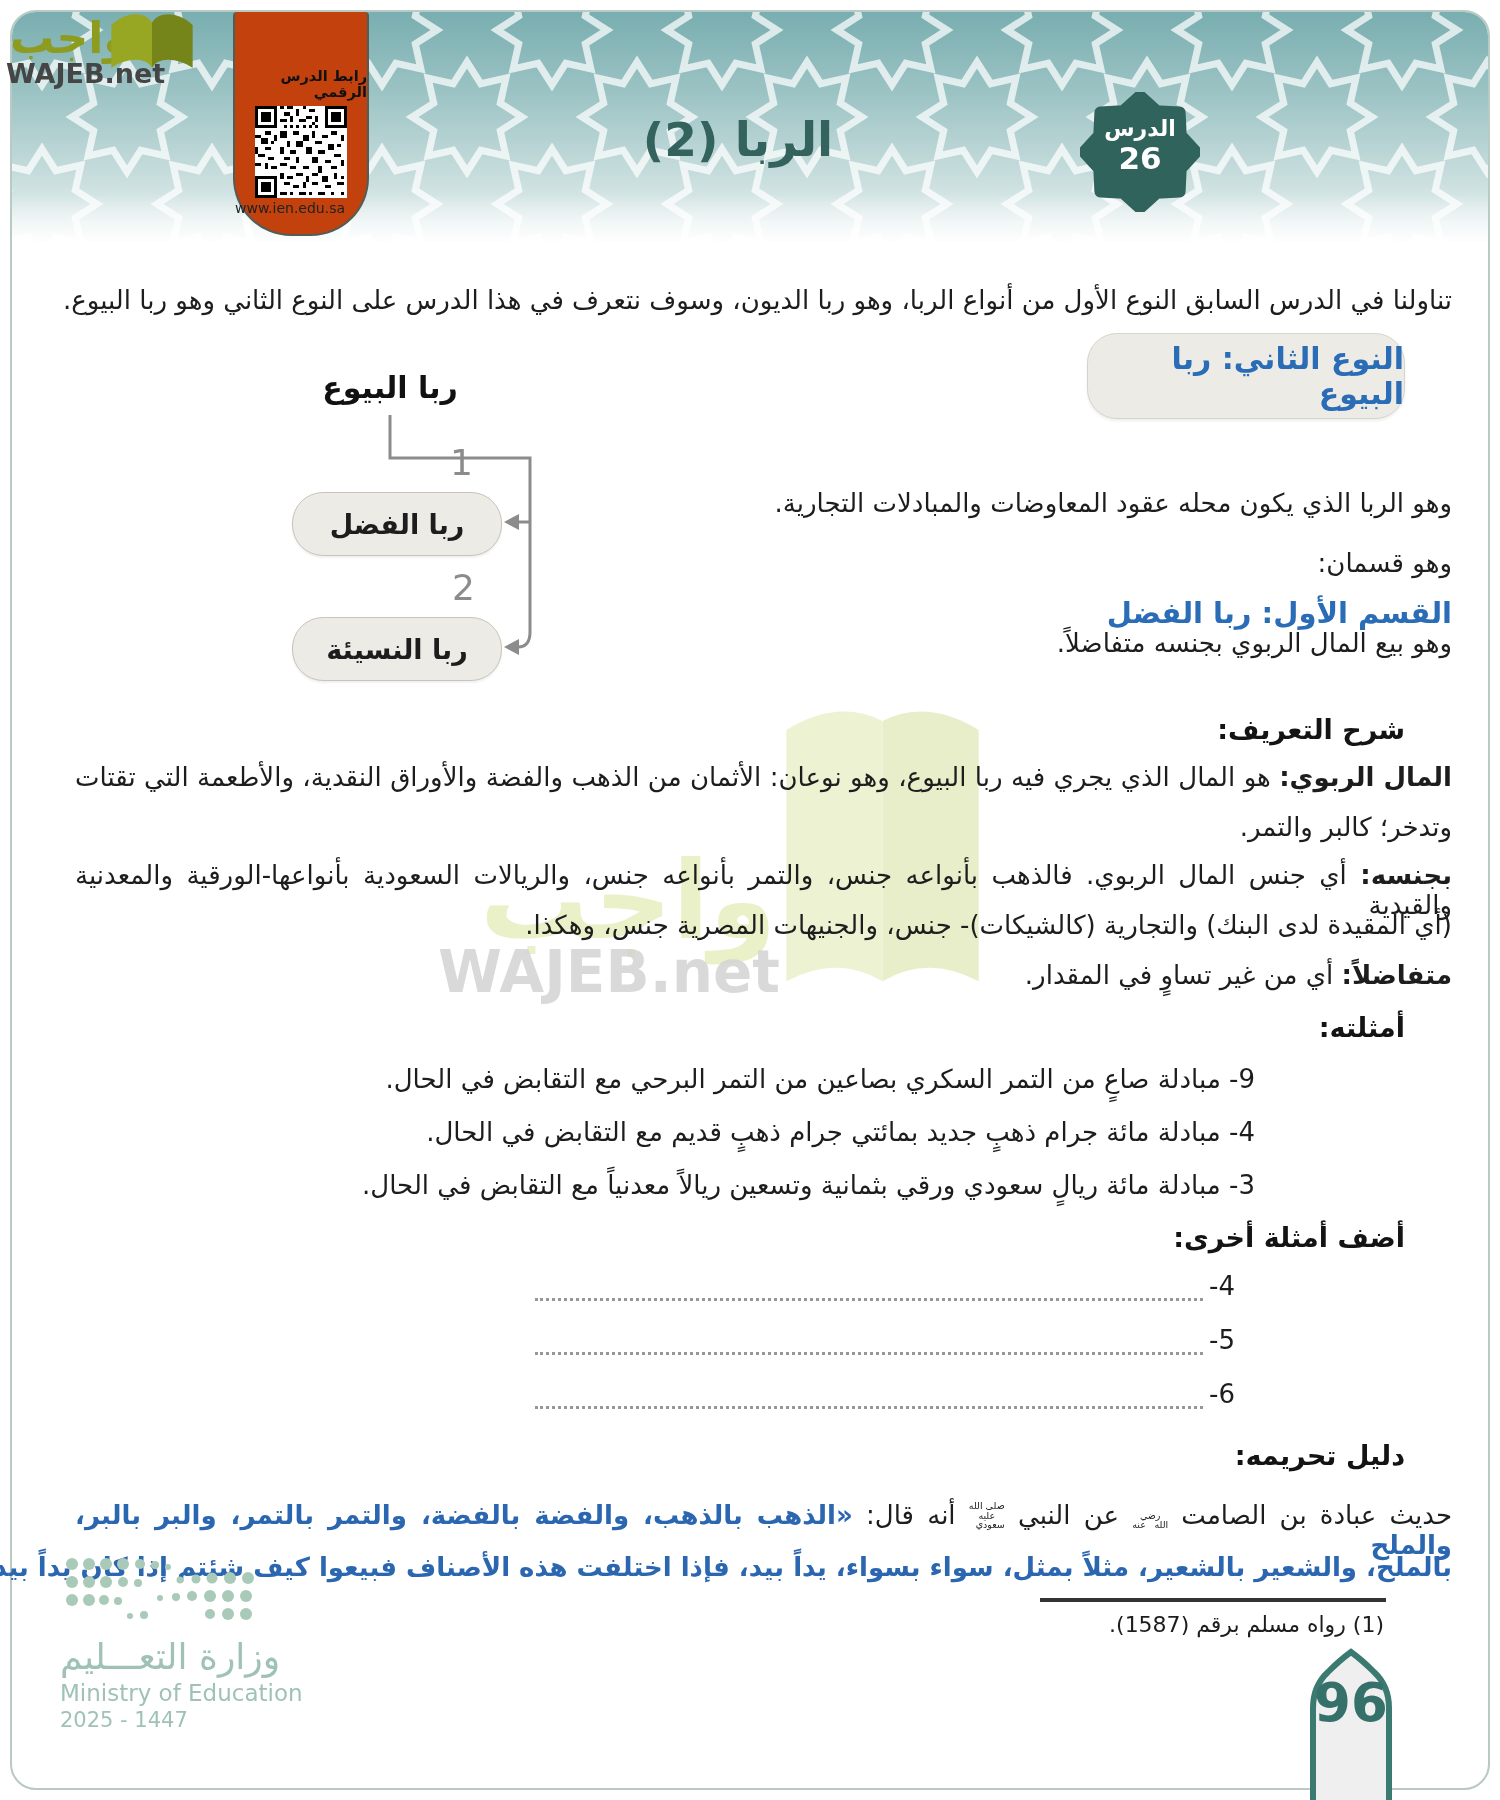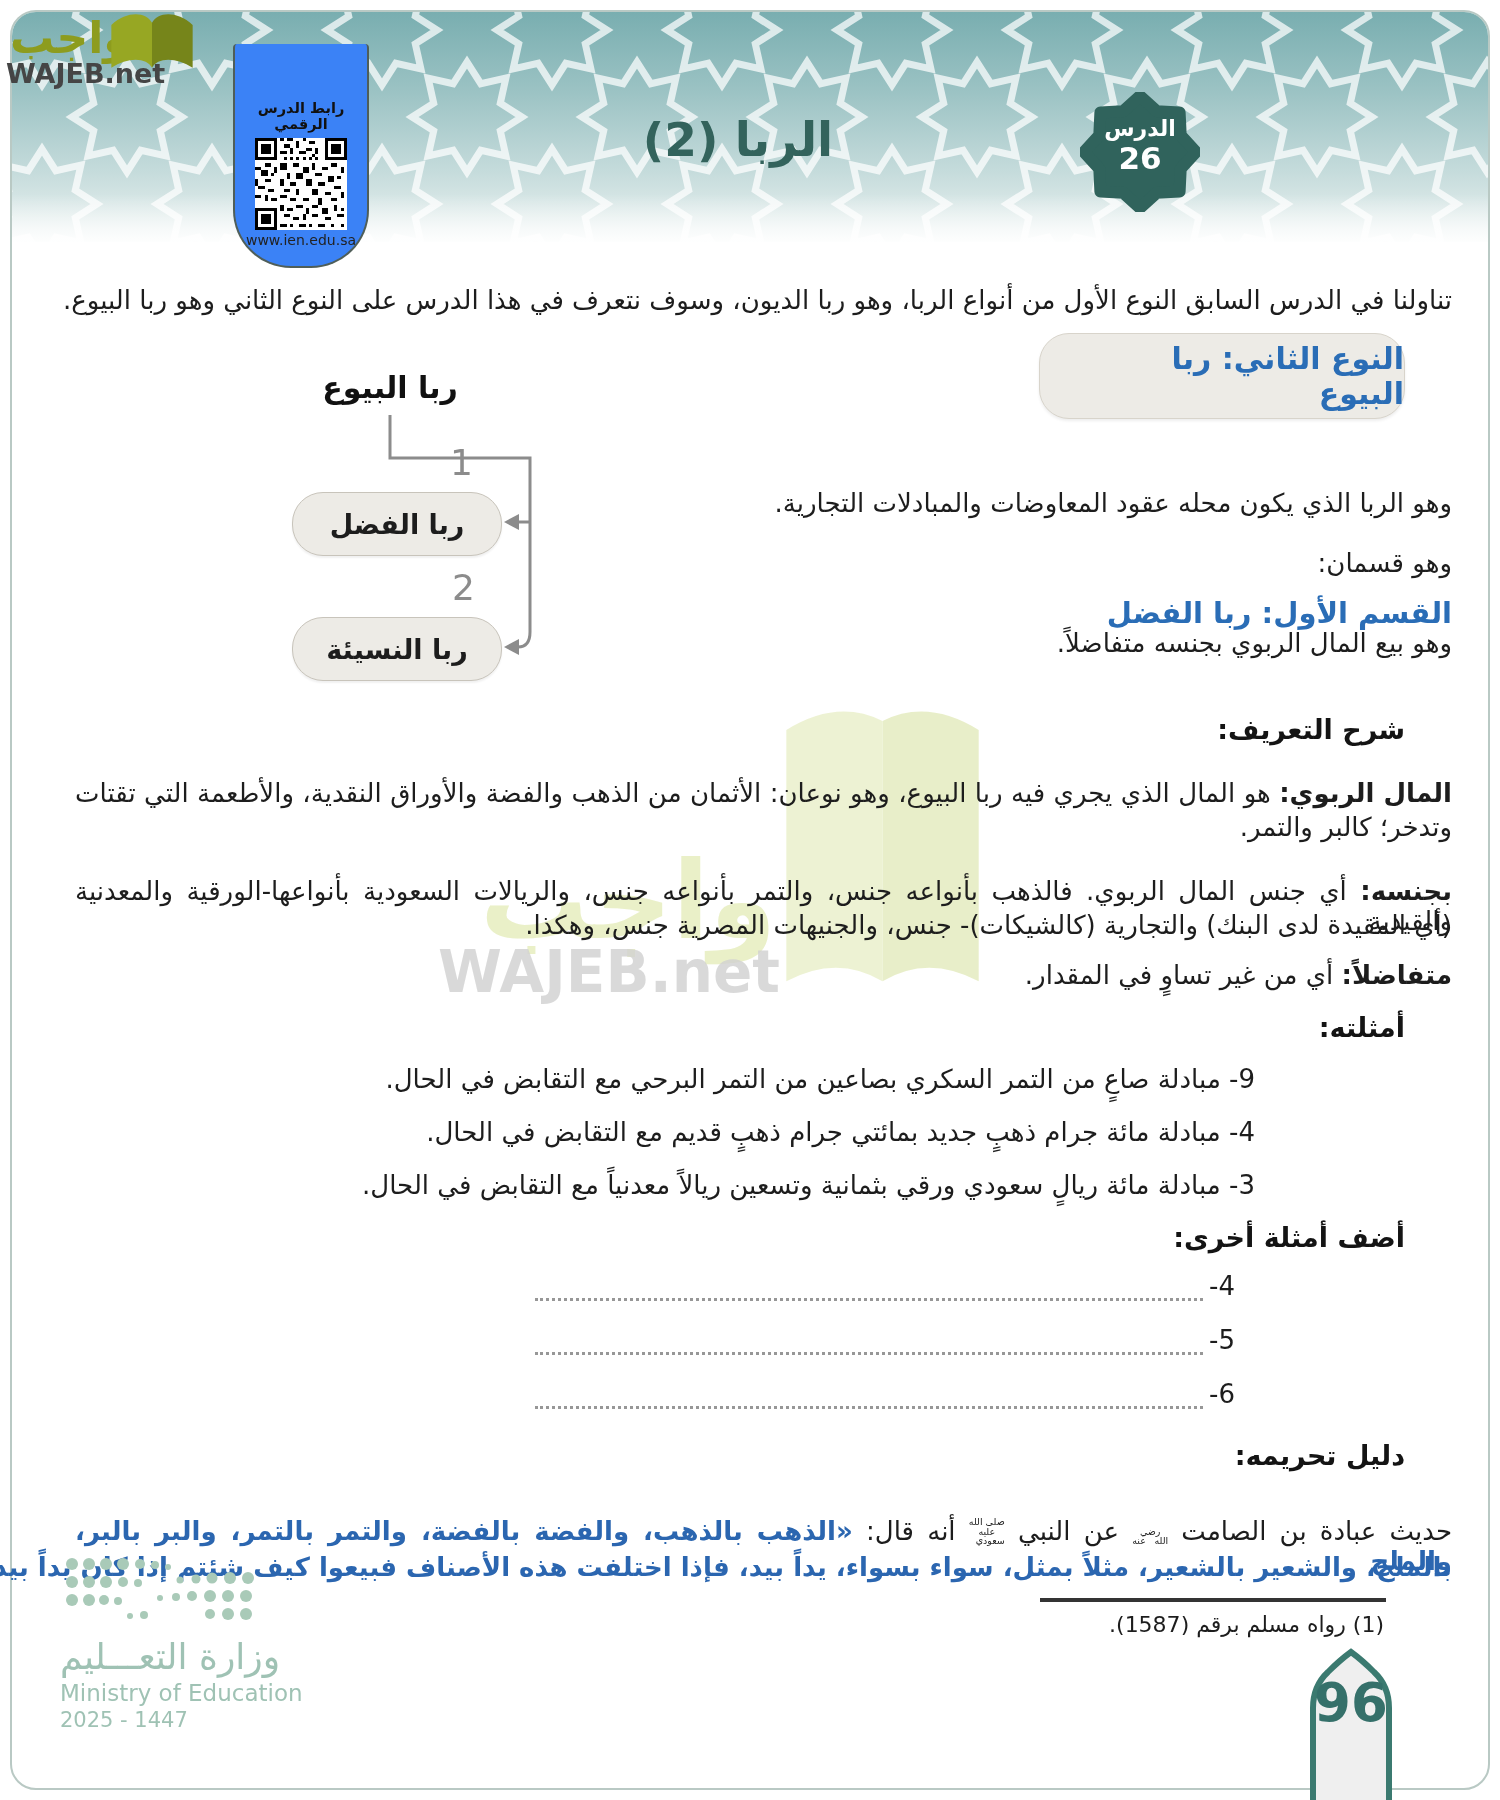--- a/index.html
+++ b/index.html
@@ -31,47 +31,47 @@
   
   .lesson-badge{position:absolute;left:1080px;top:92px;width:120px;height:120px;z-index:4;}
   .lesson-badge .txt{
     position:absolute;left:0;top:24px;width:120px;text-align:center;color:#fff;line-height:1.15;
   }
   .lesson-badge .l1{font-size:22px;font-weight:bold;display:block;}
   .lesson-badge .l2{font-size:31px;font-weight:bold;display:block;}
   
   .qr-panel{
     position:absolute;left:233px;top:12px;width:132px;height:222px;z-index:5;
-    background:#3b82f6;border:2px solid #4f5e59;border-top:none;
-    border-radius:4px 4px 58px 58px;text-align:center;margin-top:32px;
+    background:#c2410c;border:2px solid #4f5e59;border-top:none;
+    border-radius:4px 4px 58px 58px;
   }
   .qr-label{margin-top:56px;font-size:14.5px;font-weight:bold;color:#111;}
   .qr-code{margin:6px auto 2px auto;display:block;}
   .qr-url{font-size:14px;color:#222;direction:ltr;}
   
   .brand-logo{position:absolute;left:4px;top:2px;width:215px;height:95px;z-index:6;}
   .brand-ar{position:absolute;left:6px;top:10px;font-size:44px;font-weight:bold;color:#8d9c1e;}
   .brand-book{position:absolute;left:102px;top:2px;}
   .brand-en{position:absolute;left:2px;top:56px;font-size:27px;font-weight:bold;color:#454545;direction:ltr;}
   
   .watermark{position:absolute;left:0;top:0;z-index:1;opacity:.55;pointer-events:none;}
   .wm-ar{position:absolute;left:480px;top:838px;font-size:108px;font-weight:bold;color:#d9e49c;}
   .wm-en{position:absolute;left:438px;top:938px;font-size:58px;font-weight:bold;color:#ababab;opacity:.8;direction:ltr;}
   
   .line{position:absolute;right:48px;font-size:26px;color:#1d1d1d;white-space:nowrap;z-index:2;}
-  .line.justify{left:75px;white-space:normal;text-align:justify;text-align-last:justify;margin-top:16px;}
+  .line.justify{left:75px;white-space:normal;text-align:justify;text-align-last:justify;}
   .lead{font-weight:bold;}
   .bheading{position:absolute;right:95px;font-size:27px;font-weight:bold;color:#141414;white-space:nowrap;z-index:2;}
   .blueheading{position:absolute;right:48px;font-size:29px;font-weight:bold;color:#2a6db6;white-space:nowrap;z-index:2;}
   .type2-box{
     position:absolute;right:95px;top:333px;width:316px;height:84px;z-index:2;
     background:#edebe6;border:1px solid #d8d4cb;border-radius:30px;
     box-shadow:0 2px 3px rgba(0,0,0,.07);
     display:flex;align-items:center;justify-content:center;
-    font-size:30px;font-weight:bold;color:#2a6db6;padding-left:48px;
+    font-size:30px;font-weight:bold;color:#2a6db6;
   }
   
   .diag-title{position:absolute;left:290px;top:370px;width:200px;text-align:center;
     font-size:30px;font-weight:bold;color:#111;z-index:2;}
   .pill{
     position:absolute;left:292px;width:208px;height:62px;z-index:2;
     background:#edebe6;border:1px solid #c8c4bb;border-radius:31px;
     display:flex;align-items:center;justify-content:center;
     font-size:27px;font-weight:bold;color:#1d1d1d;
     box-shadow:0 2px 2px rgba(0,0,0,.06);

